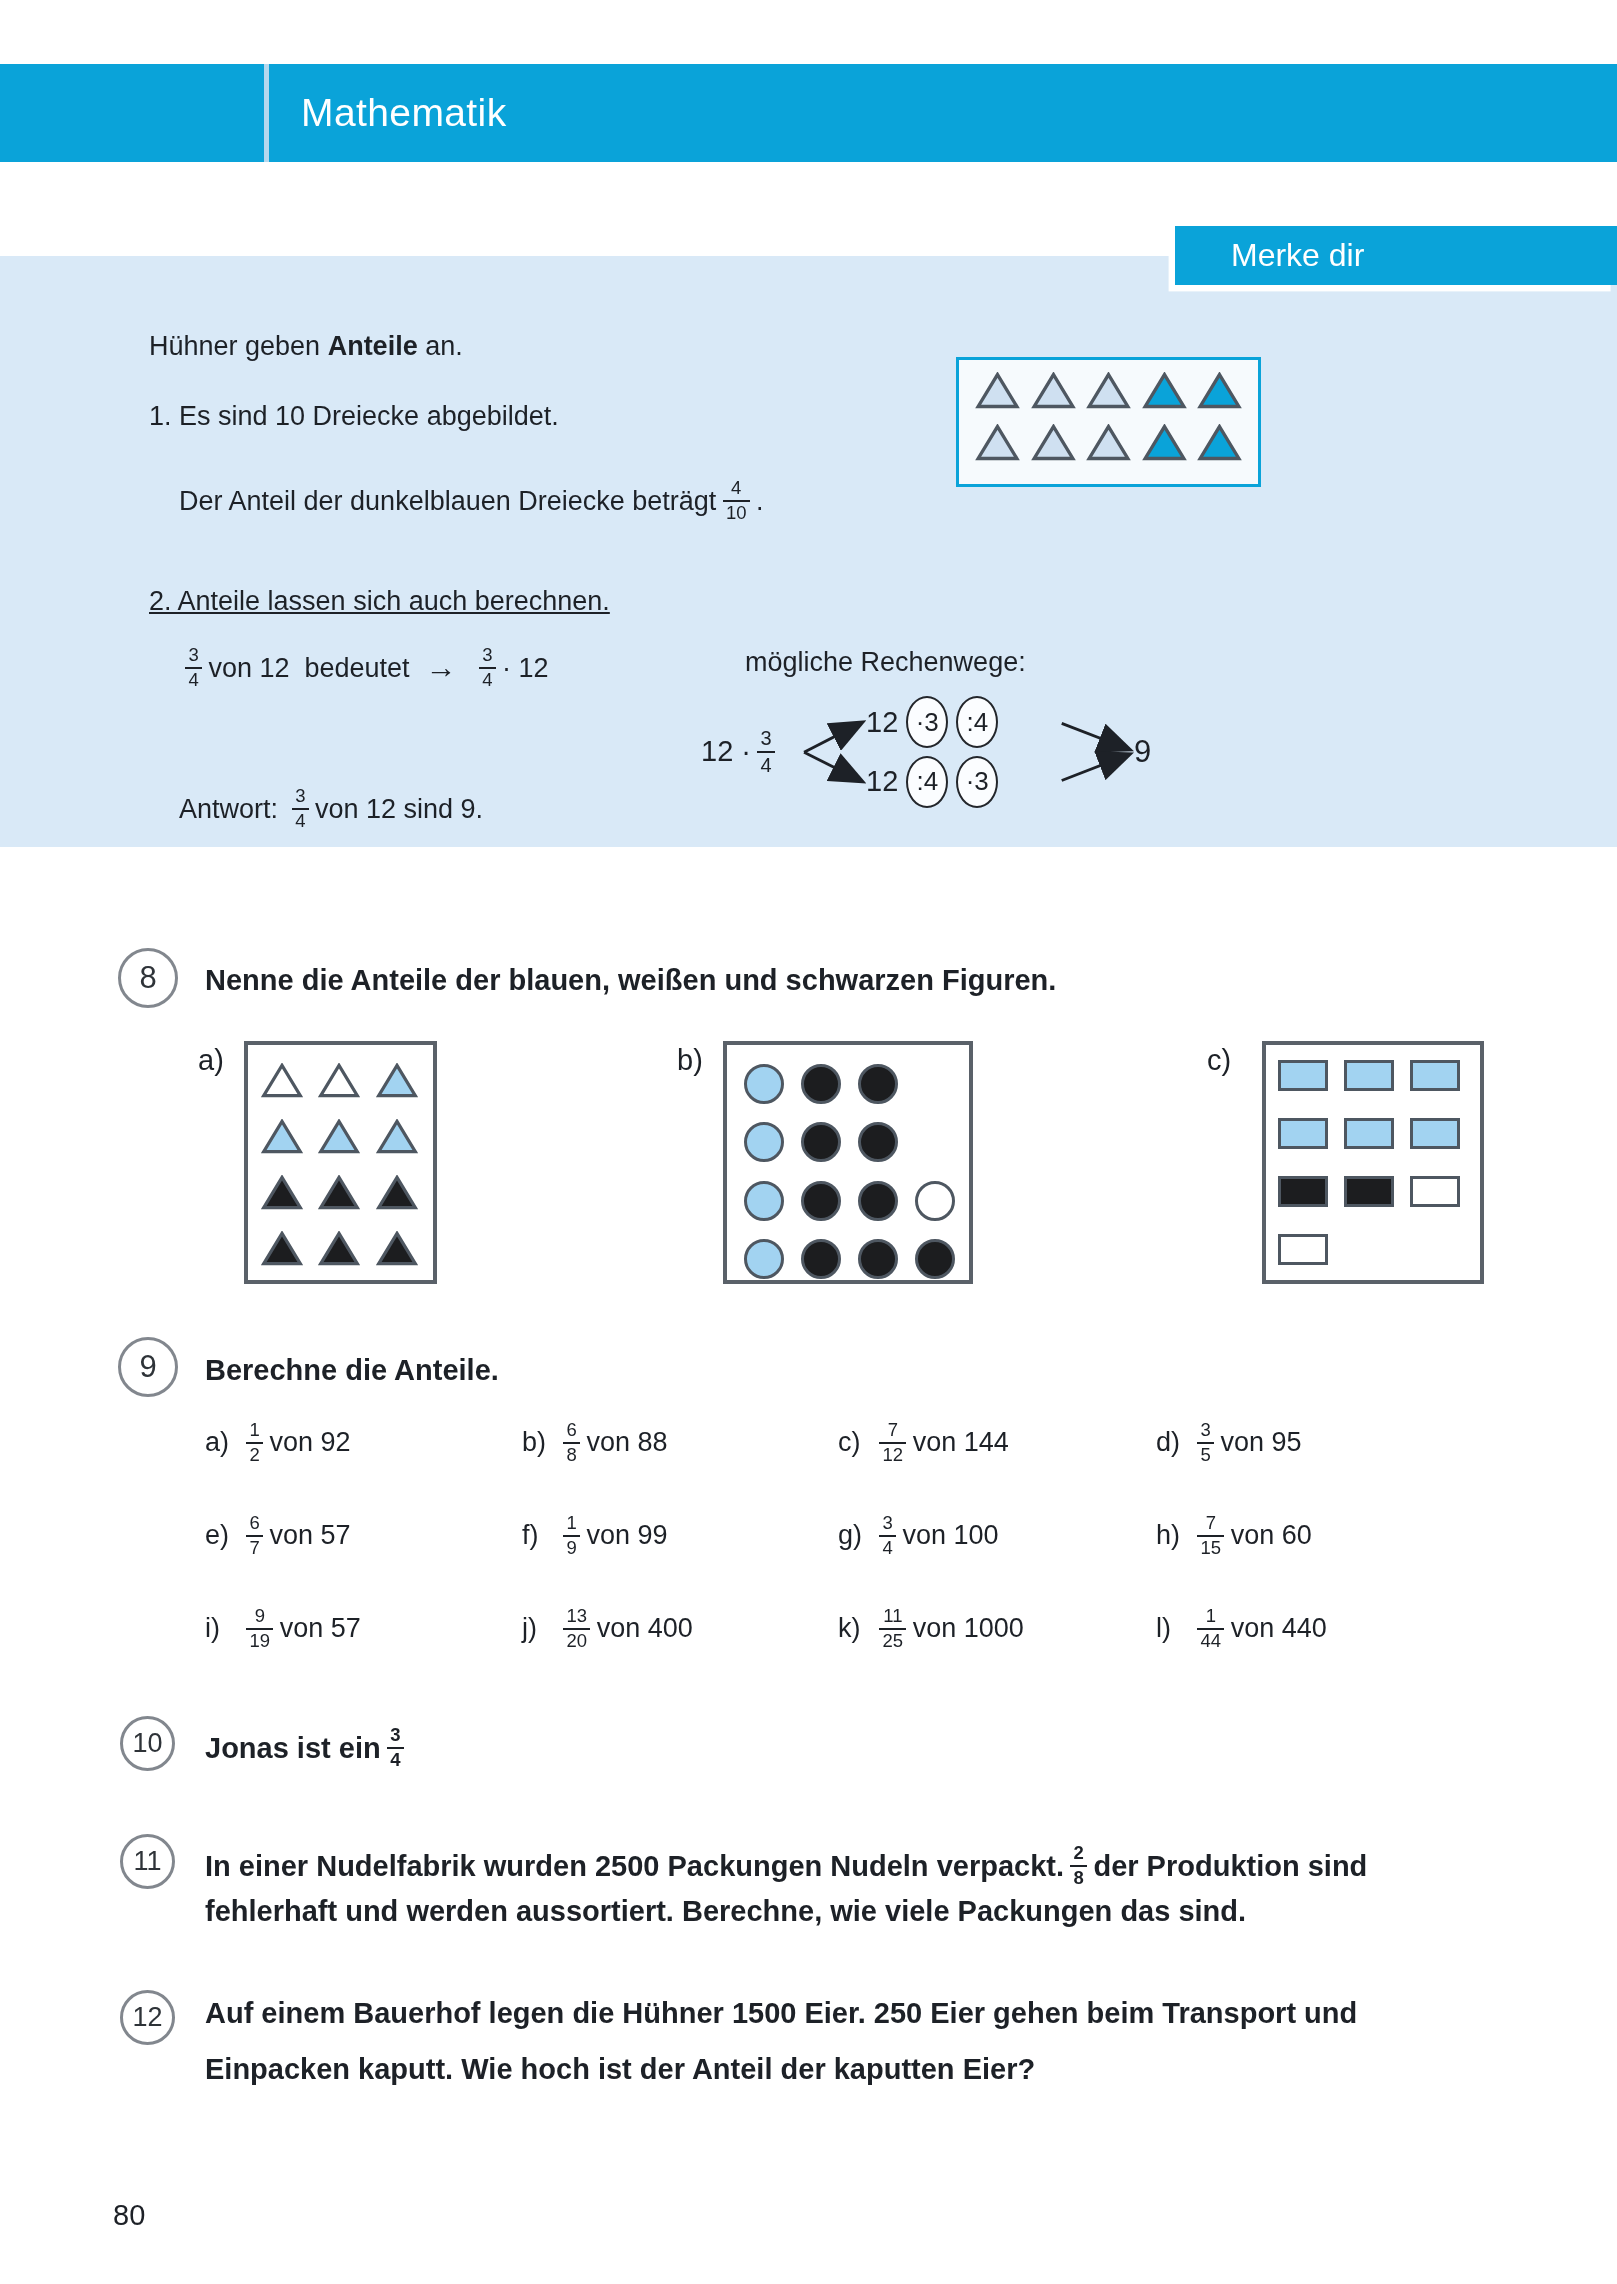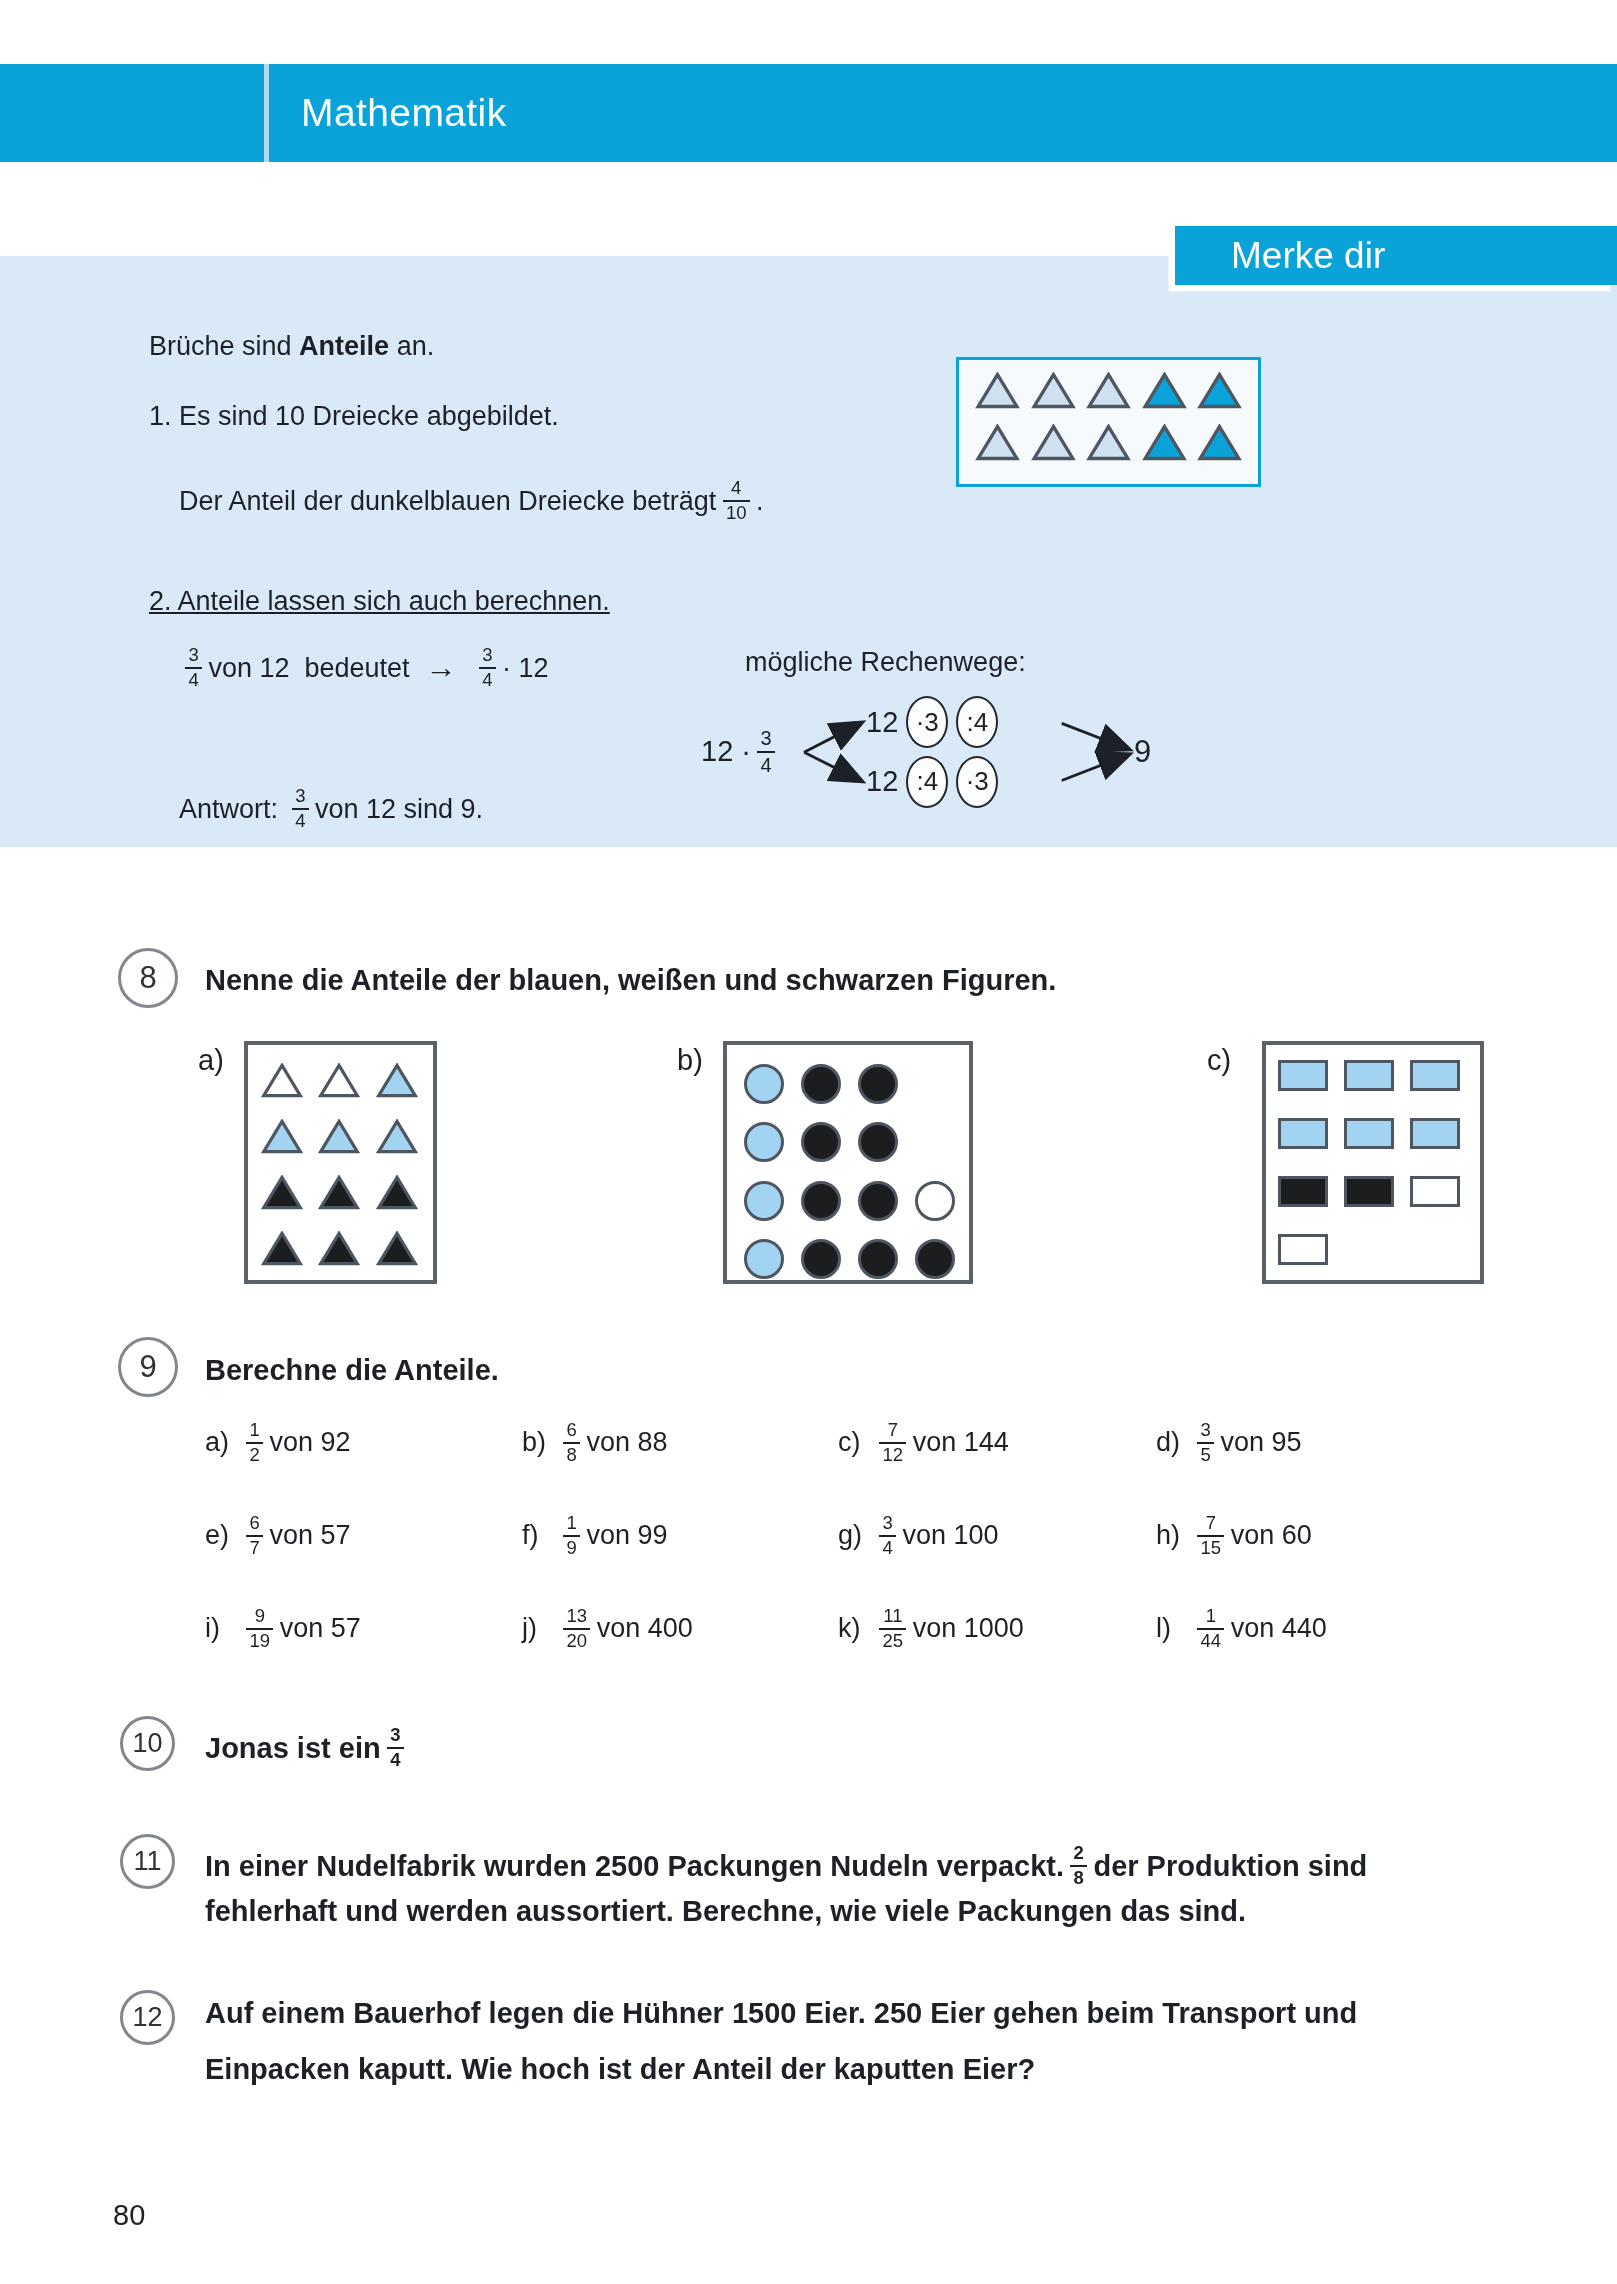--- a/index.html
+++ b/index.html
@@ -9,21 +9,21 @@
 
   
   .header-bar{left:0;top:64px;width:1618px;height:98px;background:var(--accent);}
   .header-divider{left:264px;top:64px;width:4.8px;height:98px;background:#b5d8ee;}
   .header-title{left:301px;top:64px;height:98px;display:flex;align-items:center;
                 font-size:39px;color:#ffffff;letter-spacing:0.4px;}
 
   
   .badge{left:1175px;top:226px;width:442px;height:59px;background:var(--accent);
          box-shadow:-6.4px 6.4px 0 0 #ffffff;z-index:3;display:flex;align-items:center;}
-  .badge span{padding-left:56px;font-size:37px;color:#ffffff;}
+  .badge span{padding-left:56px;font-size:32px;color:#ffffff;}
 
   
   .panel{left:0;top:256px;width:1618px;height:591px;background:var(--panel);z-index:1;}
 
   .mline{position:absolute;font-size:27px;line-height:35px;white-space:nowrap;}
   .mflex{position:absolute;display:flex;align-items:center;font-size:27px;white-space:pre;}
   b{font-weight:700;}
 
   
   .frac{display:inline-flex;flex-direction:column;align-items:center;line-height:1;margin:0 6.4px;}
@@ -79,21 +79,21 @@
     <span>Mathematik</span>
   </div>
 
   <div class="abs badge">
     <span>Merke dir</span>
   </div>
 
   <div class="abs panel"></div>
 
   <div class="mline" style="left:149px;top:329px;z-index:2;">
-    <span>Brüche sind </span><b>Anteile</b><span> an.</span>
+    <span>Hühner geben </span><b>Anteile</b><span> an.</span>
   </div>
 
   <div class="mline" style="left:149px;top:399px;z-index:2;">1. Es sind 10 Dreiecke abgebildet.</div>
 
   <div class="mflex" style="left:179px;top:471px;height:60px;z-index:2;text-align:center;">
     <span>Der Anteil der dunkelblauen Dreiecke beträgt</span>
     <span class="frac"><span class="n">4</span><span class="d">10</span></span>
     <span>.</span>
   </div>
 

